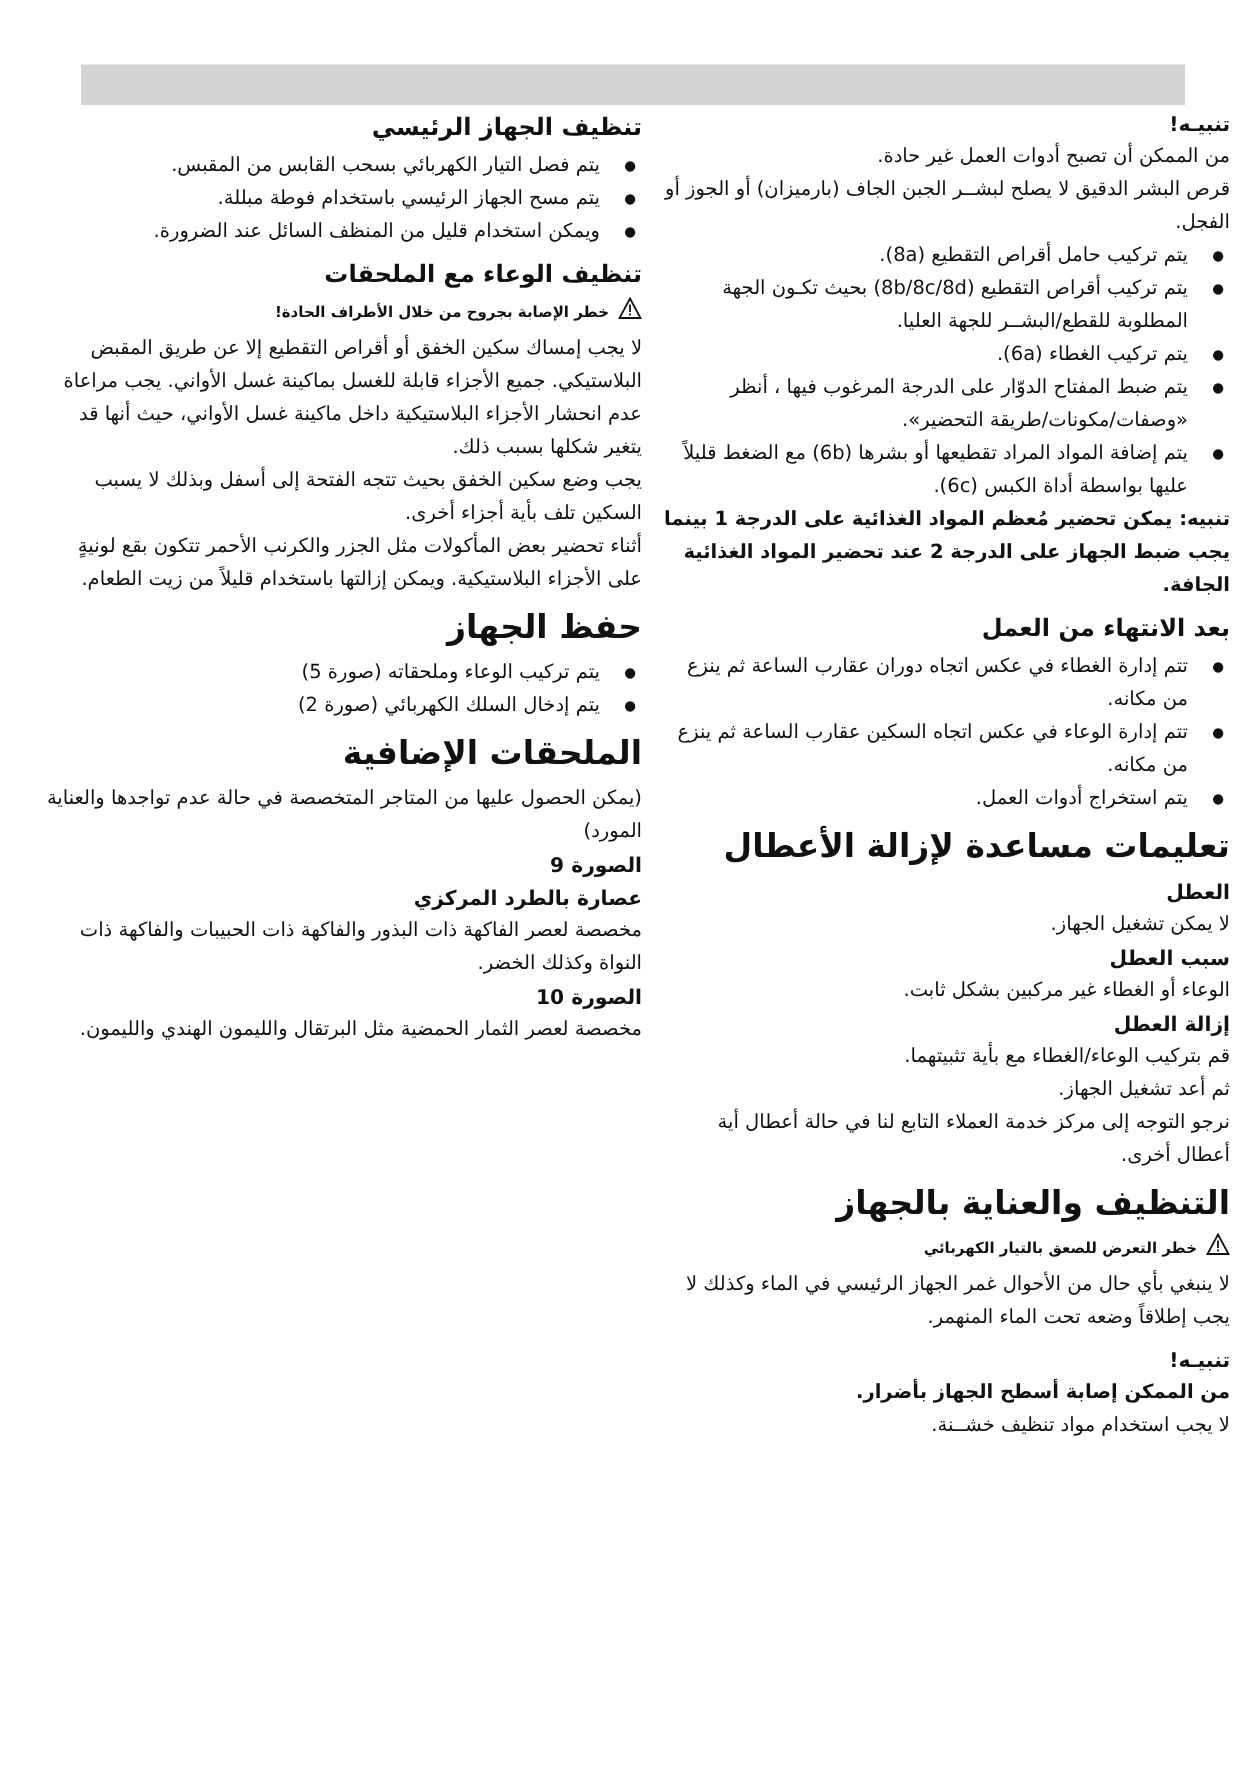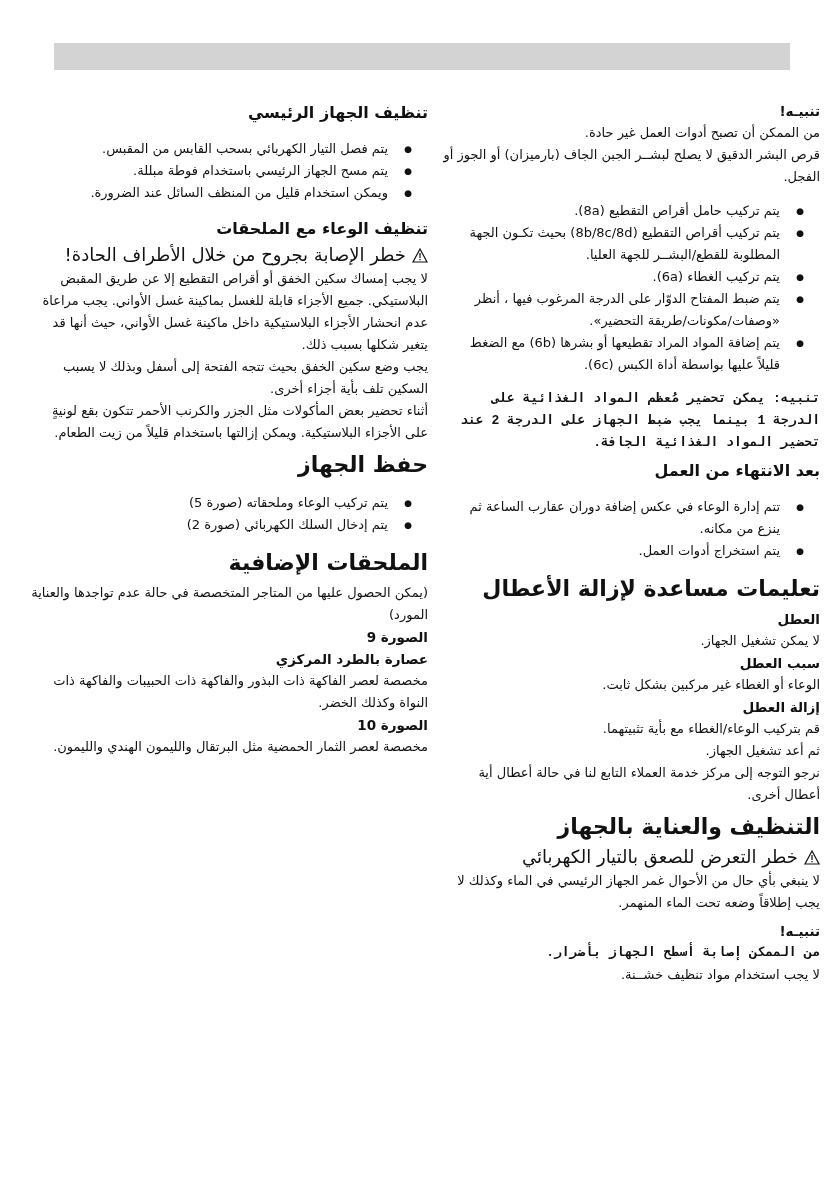--- a/index.html
+++ b/index.html
@@ -1,31 +1,31 @@
 <!DOCTYPE html>
 <html><head>
 <meta charset="utf-8">
 <style>
   html, body { margin:0; padding:0; background:#ffffff; }
   body { width:840px; height:1190px; position:relative; overflow:hidden;
          font-family:"DejaVu Sans","Liberation Sans",sans-serif; color:#111; }
   .topbar { position:absolute; left:54px; top:43px; width:736px; height:27px; background:#d3d3d3; }
-  .col { position:absolute; top:100px; direction:rtl; text-align:right; font-size:13px; line-height:22px; }
+  .col { position:absolute; top:72px; direction:rtl; text-align:right; font-size:13px; line-height:22px; }
   .col-right { left:440px; width:380px; }
   .col-left { left:30px; width:398px; }
   .h2 { font-weight:bold; font-size:16px; line-height:26px; margin:4px 0 2px; }
   .h2.big { font-size:22px; line-height:30px; margin:6px 0 4px; }
   .h3 { font-weight:bold; font-size:13.5px; line-height:22px; }
-  .warn-title { font-weight:normal; font-size:18px; line-height:22px; }
+  .warn-title { font-weight:bold; font-size:10px; line-height:22px; }
   .p { margin:0; }
-  ul.b { list-style:none; margin:12px; padding:0 28px 0 0; }
+  ul.b { list-style:none; margin:0; padding:0 28px 0 0; }
   ul.b li { position:relative; }
   ul.b li::before { content:"\25CF"; position:absolute; right:-24px; top:0; font-size:9px; }
   .tri { display:inline-block; margin-left:6px; vertical-align:-2px; }
-  .bold { font-weight:bold;font-family:Liberation Mono, monospace; }
+  .bold { font-weight:bold; }
   .gap { height:6px; }
 </style>
 </head>
 <body>
 
 <div class="topbar"></div>
 
 <div class="col col-right">
   <div class="h3">تنبيـه!</div>
   <p class="p">من الممكن أن تصبح أدوات العمل غير حادة.</p>
@@ -34,21 +34,22 @@
     <li>يتم تركيب حامل أقراص التقطيع (8a).</li>
     <li>يتم تركيب أقراص التقطيع (8b/8c/8d) بحيث تكـون الجهة المطلوبة للقطع/البشــر للجهة العليا.</li>
     <li>يتم تركيب الغطاء (6a).</li>
     <li>يتم ضبط المفتاح الدوّار على الدرجة  المرغوب فيها ، أنظر «وصفات/مكونات/طريقة التحضير».</li>
     <li>يتم إضافة المواد المراد تقطيعها أو بشرها (6b) مع الضغط قليلاً عليها بواسطة أداة الكبس (6c).</li>
   </ul>
   <p class="p bold">تنبيه: يمكن تحضير مُعظم المواد الغذائية على الدرجة 1 بينما يجب ضبط الجهاز على الدرجة 2 عند تحضير المواد الغذائية الجافة.</p>
 
   <div class="h2">بعد الانتهاء من العمل</div>
   <ul class="b">
-    <li>تتم إدارة الوعاء في عكس إضافة دوران عقارب الساعة ثم ينزع من مكانه.</li>
+    <li>تتم إدارة الغطاء  في عكس اتجاه دوران عقارب الساعة ثم ينزع من مكانه.</li>
+    <li>تتم إدارة الوعاء في عكس اتجاه السكين عقارب الساعة ثم ينزع من مكانه.</li>
     <li>يتم استخراج أدوات العمل.</li>
   </ul>
 
   <div class="h2 big">تعليمات مساعدة لإزالة الأعطال</div>
   <div class="h3">العطل</div>
   <p class="p">لا يمكن تشغيل الجهاز.</p>
   <div class="h3">سبب العطل</div>
   <p class="p">الوعاء أو الغطاء غير مركبين بشكل ثابت.</p>
   <div class="h3">إزالة العطل</div>
   <p class="p">قم بتركيب الوعاء/الغطاء مع بأية تثبيتهما.</p>

